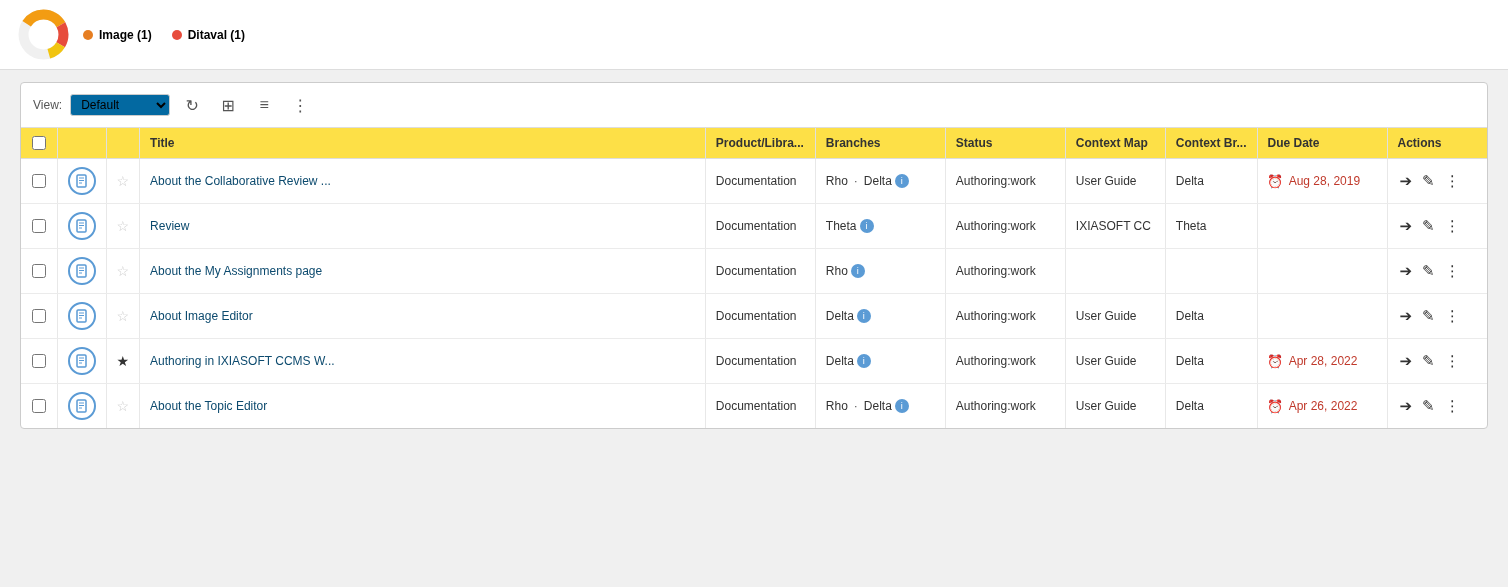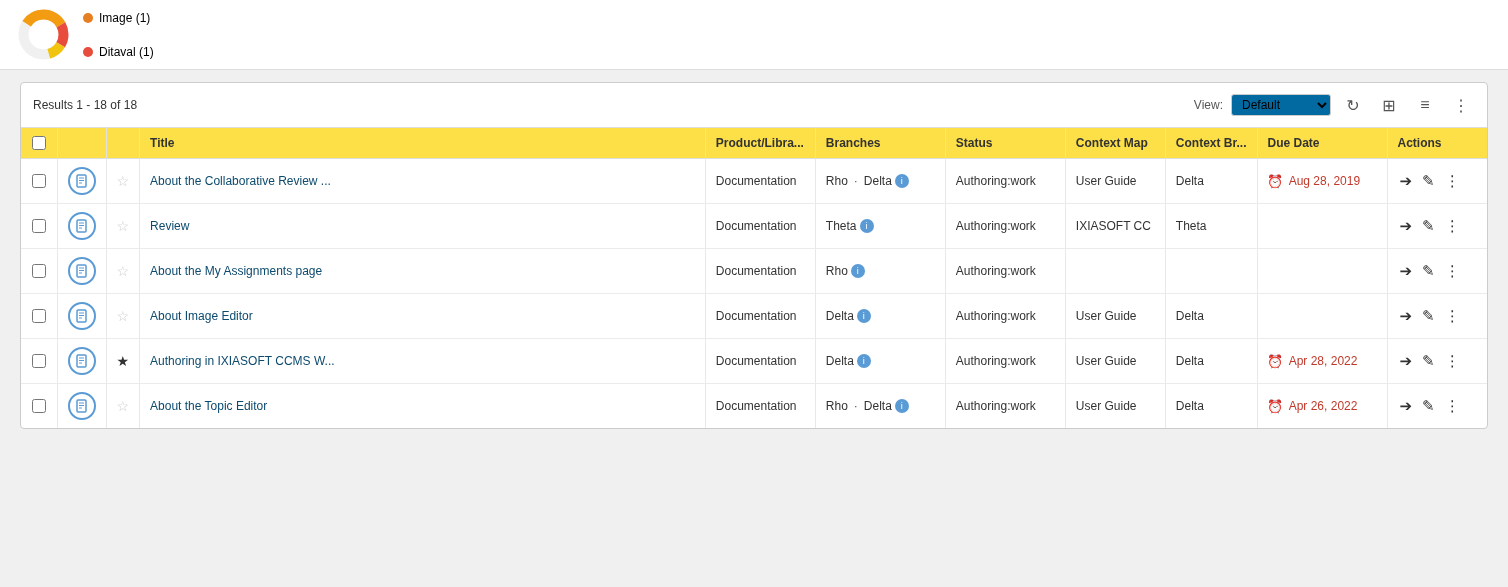--- a/index.html
+++ b/index.html
@@ -14,23 +14,23 @@
       border-bottom: 1px solid #ddd;
       height: 70px;
     }
     .donut-chart {
       width: 55px;
       height: 55px;
       flex-shrink: 0;
     }
     .legend {
       display: flex;
-      flex-direction: column;
       gap: 20px;
       font-size: 12px;
+      font-weight: bold;
     }
     .legend-item {
       display: flex;
       align-items: center;
       gap: 6px;
     }
     .legend-dot {
       width: 10px;
       height: 10px;
       border-radius: 50%;
@@ -250,21 +250,20 @@
     <div class="legend-item">
       <div class="legend-dot" style="background:#e74c3c;"></div>
       <span>Ditaval (1)</span>
     </div>
   </div>
 </div>
 
 <div class="main-container">
 
   <div class="toolbar">
-    <span class="results-text">Results 1 - 18 of 18</span>
     <span class="view-label">View:</span>
     <select class="view-select">
       <option>Default</option>
       <option>Compact</option>
       <option>Comfortable</option>
     </select>
     <button class="toolbar-icon-btn" title="Refresh">↻</button>
     <button class="toolbar-icon-btn" title="Columns">⊞</button>
     <button class="toolbar-icon-btn" title="Filter">≡</button>
     <button class="toolbar-icon-btn" title="More">⋮</button>

